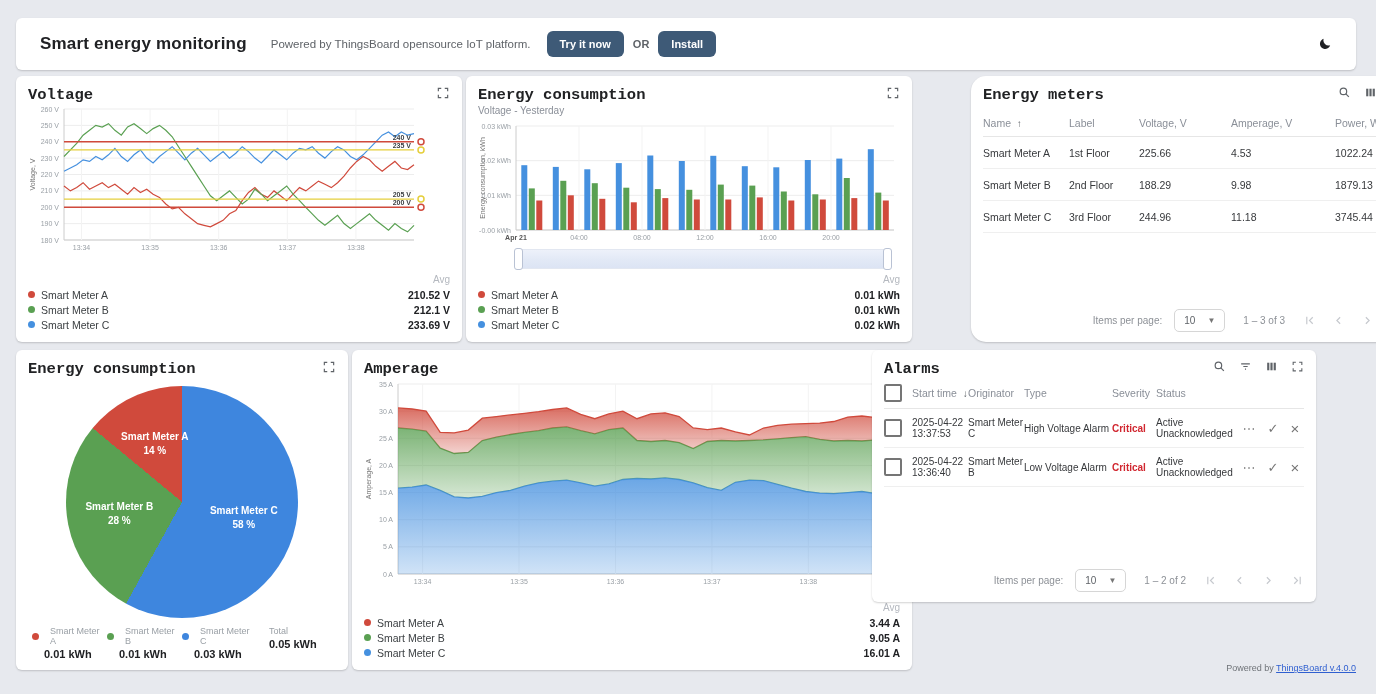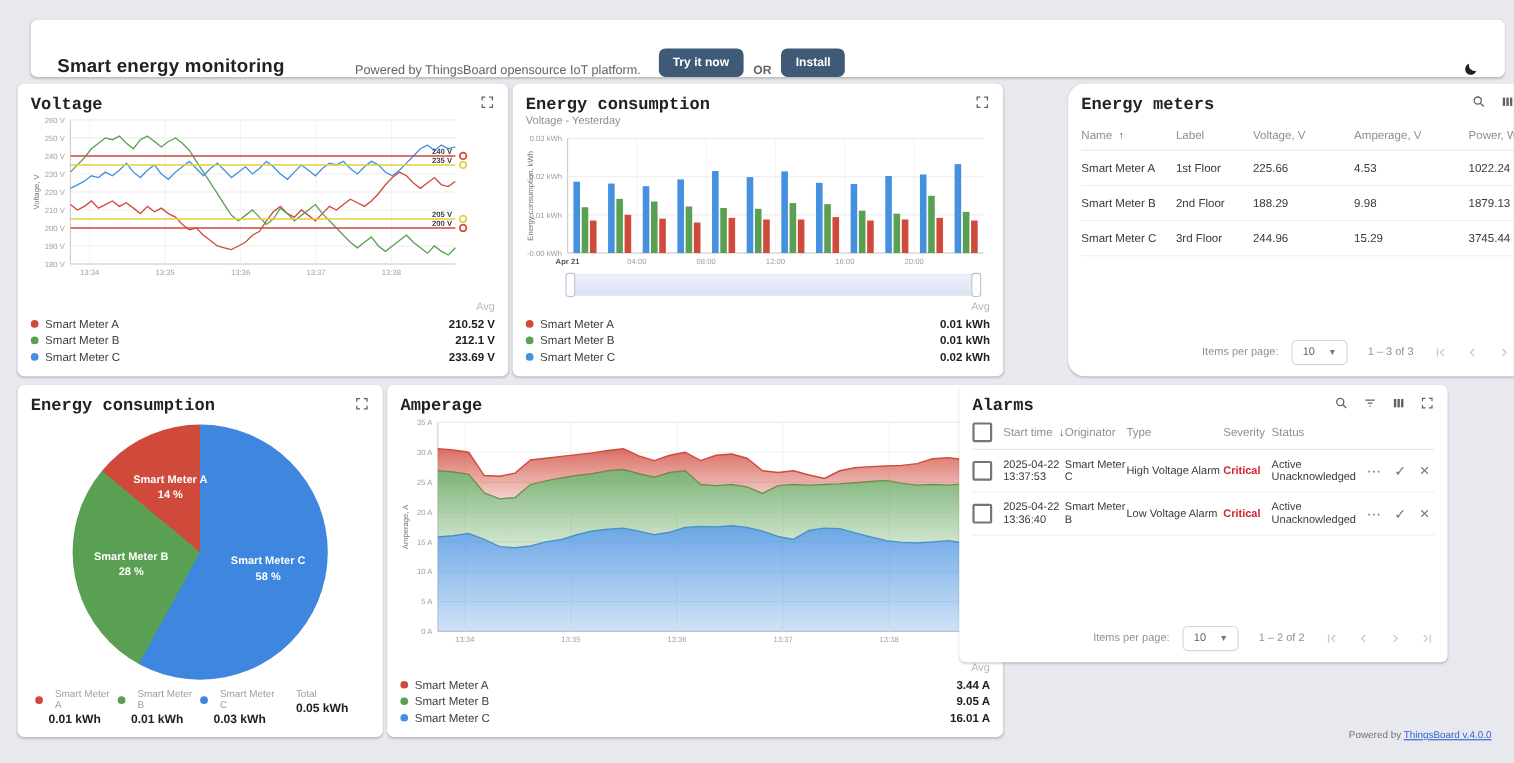--- a/index.html
+++ b/index.html
@@ -1,21 +1,21 @@
 <!DOCTYPE html>
 <html><head>
 <meta charset="utf-8">
 <style>
   html,body{margin:0;padding:0;}
   body{width:1376px;height:694px;background:#e7e9ee;font-family:"Liberation Sans",sans-serif;position:relative;overflow:hidden;}
   .card{position:absolute;background:#fff;border-radius:6px;box-shadow:0 1px 2px rgba(0,0,0,.18);box-sizing:border-box;}
   
-  .hdr{left:28px;top:18px;width:1340px;height:52px;display:flex;align-items:flex-end;padding:0 24px;}
+  .hdr{left:16px;top:18px;width:1340px;height:52px;display:flex;align-items:center;padding:0 24px;}
   .h-title{font-size:17px;font-weight:700;color:#202124;margin-right:24px;letter-spacing:.2px;}
-  .h-sub{font-size:11.5px;color:#5f6368;margin-right:16px;margin-left:40px;}
+  .h-sub{font-size:11.5px;color:#5f6368;margin-right:16px;}
   .btn{background:#3e5a77;color:#fff;border:none;border-radius:6px;font-size:11px;font-weight:700;padding:7px 13px;font-family:inherit;cursor:pointer;}
   .h-or{color:#5f6368;font-size:11px;font-weight:600;margin:0 9px;}
   .moon{margin-left:auto;display:flex;align-items:center;cursor:pointer;}
   
   .w{padding:10px 12px;display:flex;flex-direction:column;}
   .w-head{display:flex;align-items:flex-start;}
   .w-title{font-size:15.5px;font-weight:700;color:#212224;font-family:Liberation Mono, monospace;}
   .w-sub{font-size:10px;color:#8a8f98;margin-top:1px;}
   .w-icons{margin-left:auto;display:flex;gap:13px;align-items:center;color:#5f6368;}
   .ic{width:14px;height:14px;display:block;cursor:pointer;}
@@ -289,21 +289,21 @@
         <span>Smart Meter B</span>
         <span>2nd Floor</span>
         <span>188.29</span>
         <span>9.98</span>
         <span>1879.13</span>
       </div>
       <div class="mt-row">
         <span>Smart Meter C</span>
         <span>3rd Floor</span>
         <span>244.96</span>
-        <span>15.29</span>
+        <span>11.18</span>
         <span>3745.44</span>
       </div>
     </div>
   <div class="pager">
     <span>Items per page:</span>
     <span class="pg-select">
       <span>10</span>
       <span class="pg-caret">▼</span>
     </span>
     <span class="pg-range">1 – 3 of 3</span>

